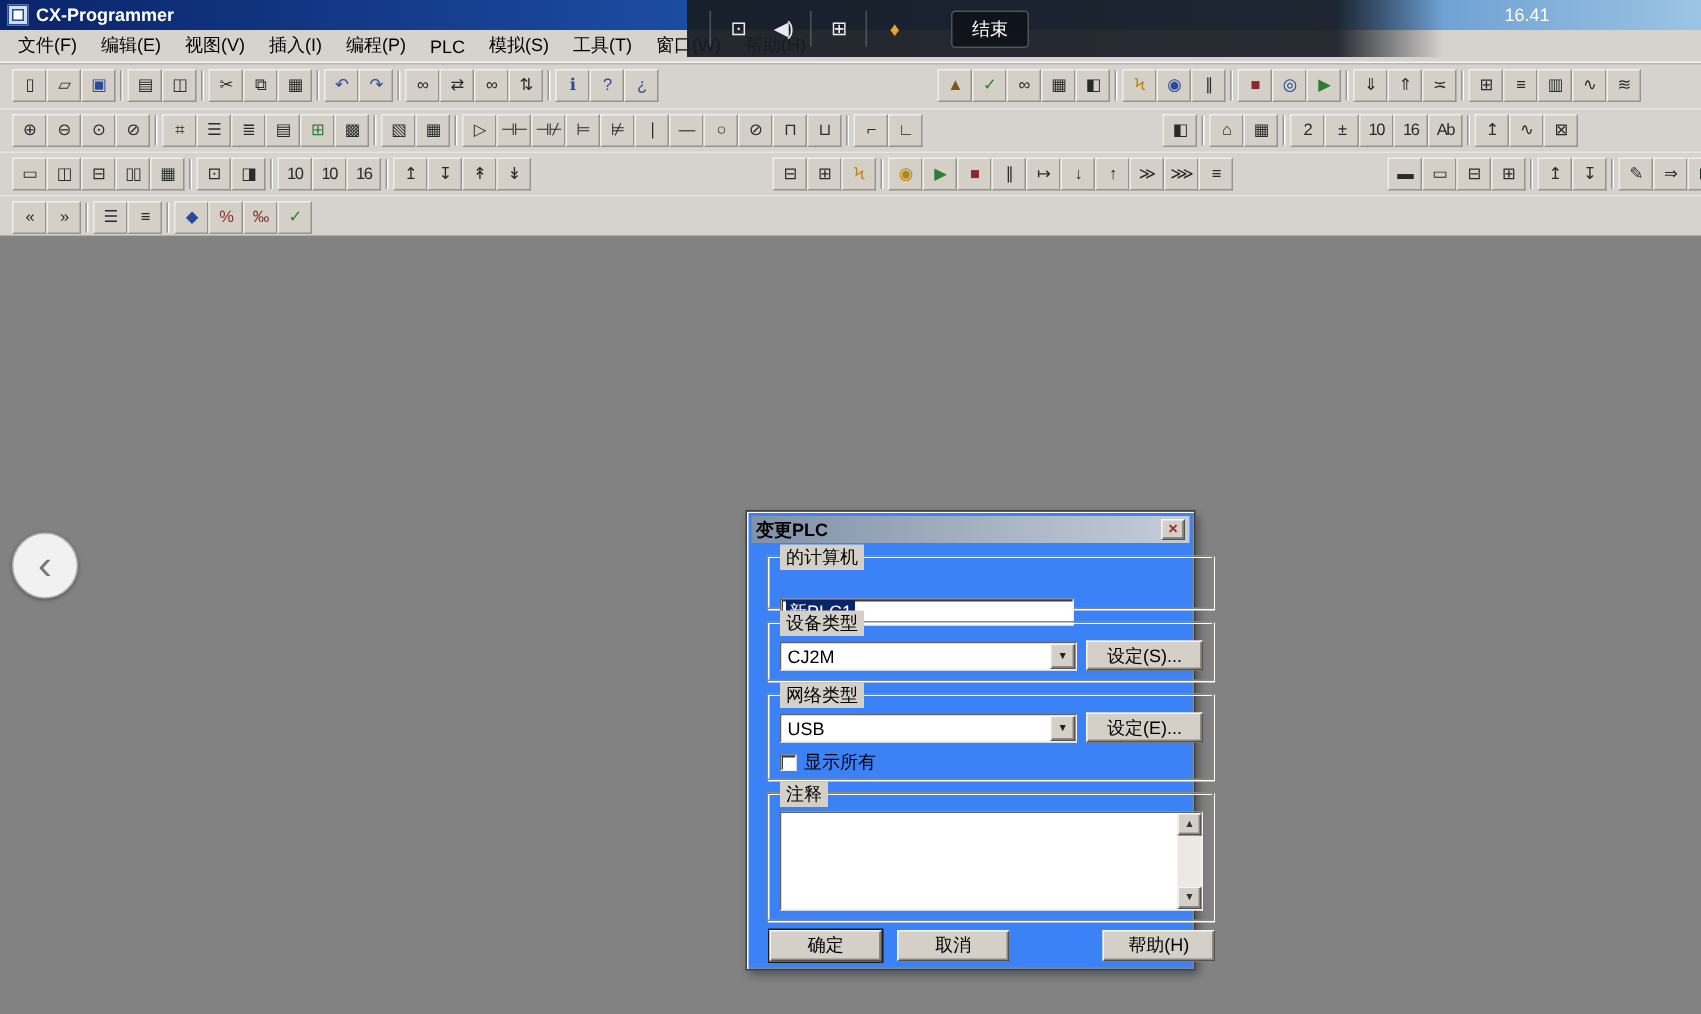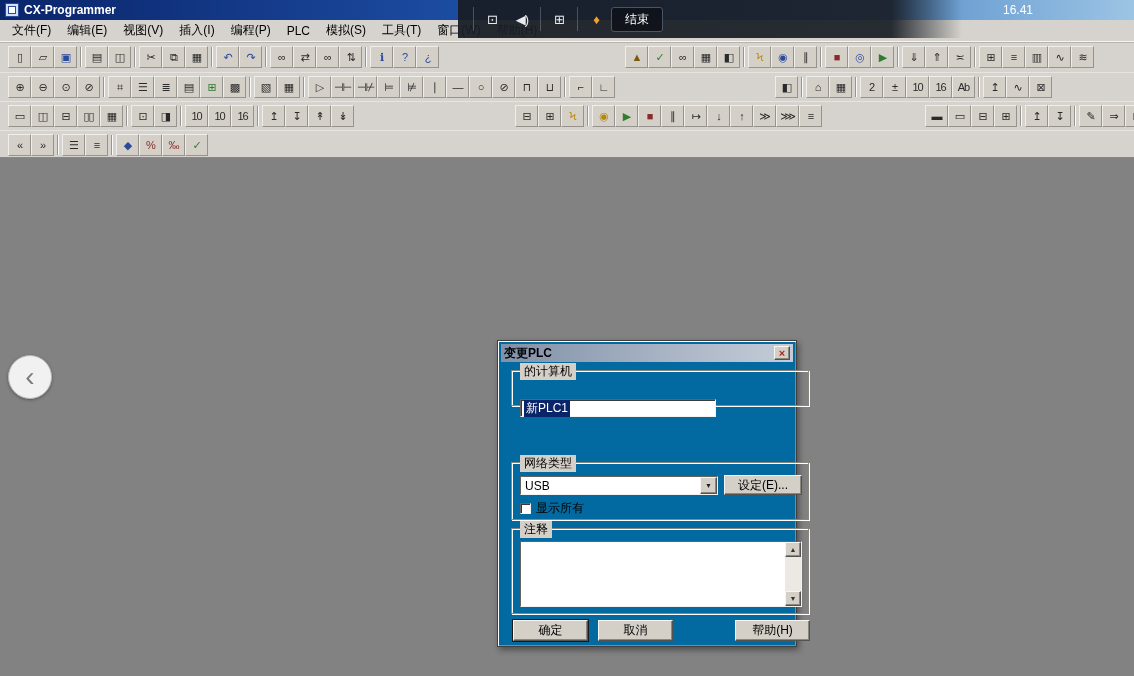--- a/index.html
+++ b/index.html
@@ -63,21 +63,21 @@
   }
   .overlay-text{ font-size:12px; margin-right:8px; white-space:nowrap; }
   .ov-icons{ display:flex; align-items:center; }
   .ov-btn{
     width:30px; height:26px; background:transparent; border:none;
     color:#e8eaee; font-size:13px; display:flex; align-items:center; justify-content:center;
     font-family:inherit; letter-spacing:-1px; cursor:default;
   }
   .ov-sep{ width:0; height:24px; border-left:1px solid rgba(255,255,255,0.22); margin:0 3px; }
   .end-btn{
-    margin-left:0; background:rgba(12,16,22,0.8);
+    margin-left:23px; background:rgba(12,16,22,0.8);
     border:1px solid #4a5462; border-radius:3px;
     color:#fff; font-size:12px; padding:3px 13px; font-family:inherit; cursor:default;
   }
   .ip-text{ position:absolute; left:1003px; top:3px; color:#fff; font-size:12px; z-index:31; }
 
   
   .prev-btn{
     position:absolute; left:8px; top:355px; width:44px; height:44px; z-index:40;
     border-radius:50%; background:rgba(250,250,250,0.93);
     border:1px solid #b5b5b5; box-shadow:0 1px 3px rgba(0,0,0,0.35);
@@ -97,21 +97,21 @@
   .sunken{
     background:#fff;
     border-top:1px solid #636360; border-left:1px solid #636360;
     border-bottom:1px solid #f4f2ee; border-right:1px solid #f4f2ee;
     box-shadow:inset 1px 1px 0 #3a3a38;
   }
 
   
   .dialog{
     position:absolute; left:497px; top:340px; width:300px; height:307px; z-index:20;
-    background:#0369a1; padding:3px;
+    background:#3b82f6; padding:3px;
     border:1px solid #404040;
     box-shadow:inset 1px 1px 0 #fdfdfb, inset -1px -1px 0 #8a877f, 2px 3px 6px rgba(0,0,0,0.4);
   }
   .dialog-titlebar{
     height:18px; display:flex; align-items:center; padding:0 3px;
     background:linear-gradient(90deg,#8191a8 0%,#a8b3c4 55%,#c4ccd8 100%);
     font-weight:bold; font-size:12px; color:#000;
   }
   .close-btn{
     margin-left:auto; width:16px; height:14px; padding:0;
@@ -371,20 +371,28 @@
   </div>
   <div class="dialog-body">
 
     <div class="groupbox g1">
       <span class="group-label">的计算机</span>
       <div class="sunken name-input">
         <span class="sel">新PLC1</span>
       </div>
     </div>
 
+    <div class="groupbox g2">
+      <span class="group-label">设备类型</span>
+      <div class="sunken combo">
+        <span class="combo-field">CJ2M</span>
+        <button class="combo-arrow btn3d">▼</button>
+      </div>
+      <button class="set-btn btn3d">设定(S)...</button>
+    </div>
 
     <div class="groupbox g3">
       <span class="group-label">网络类型</span>
       <div class="sunken combo">
         <span class="combo-field">USB</span>
         <button class="combo-arrow btn3d">▼</button>
       </div>
       <button class="set-btn btn3d">设定(E)...</button>
       <div class="chk-row">
         <span class="checkbox sunken"></span>

